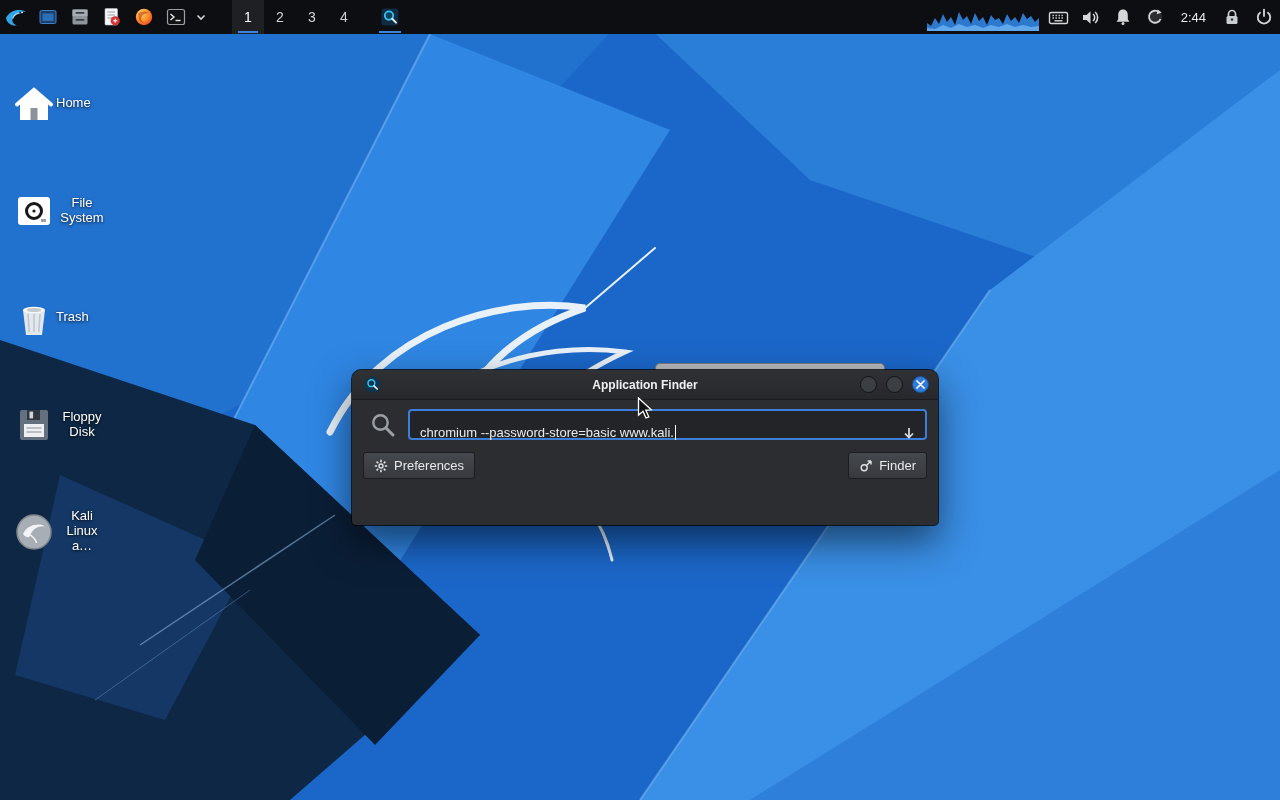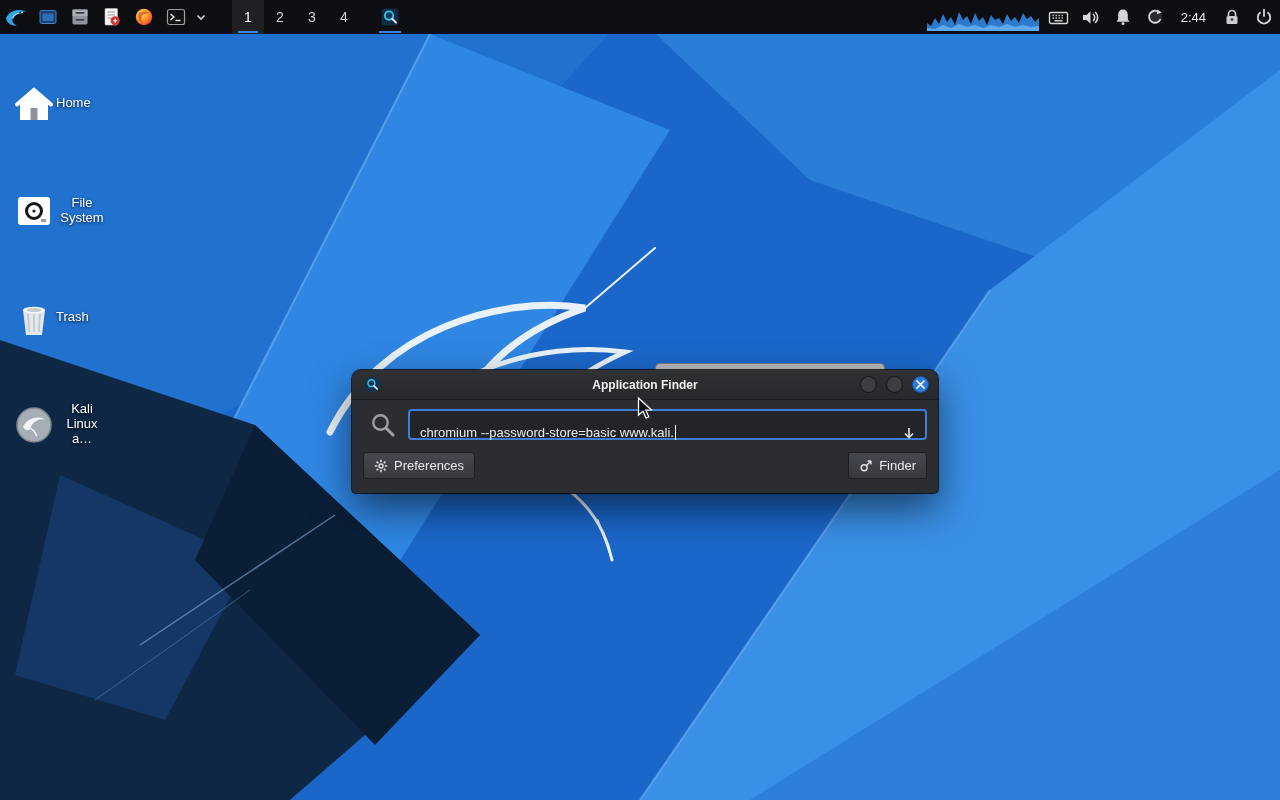--- a/index.html
+++ b/index.html
@@ -30,21 +30,21 @@
   .dicon { height:107px; display:flex; flex-direction:row; align-items:center; justify-content:flex-start; cursor:default; }
   .dicon .glyph { height:56px; display:flex; align-items:center; justify-content:center; }
   .dlabel { color:#fff; font-size:13px; text-align:center; text-shadow:0 1px 3px rgba(0,0,0,.85); line-height:1.15; max-width:96px; }
 
   
   .bg-window { position:absolute; left:655px; top:363px; width:230px; height:16px;
                background:#b7b9bc; border:1px solid #797b7f; border-bottom:none;
                border-radius:5px 5px 0 0; z-index:55; }
 
   
-  .dialog { position:absolute; left:352px; top:370px; width:586px; height:123px; z-index:60;
+  .dialog { position:absolute; left:352px; top:370px; width:586px; height:155px; z-index:60;
             background:#2b2d31; border-radius:9px 9px 4px 4px; overflow:hidden;
             box-shadow:0 16px 38px rgba(0,0,0,.55), 0 0 0 1px rgba(0,0,0,.75);
             display:flex; flex-direction:column; }
   .titlebar { height:30px; flex:0 0 30px; background:linear-gradient(#2f3135,#26282b);
               border-bottom:1px solid #1a1b1e; display:flex; align-items:center; padding:0 9px; position:relative; }
   .ttitle { position:absolute; left:0; right:0; text-align:center; font-size:12px; font-weight:bold; color:#eef0f1; }
   .ticon { width:17px; height:17px; margin-left:3px; z-index:1; display:flex; }
   .winbtns { margin-left:auto; display:flex; gap:9px; z-index:1; }
   .wb { width:17px; height:17px; border-radius:50%; border:1px solid #131416;
         background:#3b3e43; padding:0; display:flex; align-items:center; justify-content:center; }
@@ -290,20 +290,33 @@
     <div class="dicon">
       <span class="glyph">
         <svg width="44" height="44" viewBox="0 0 44 44">
           <path d="M11,14 L33,14 L30,39 L14,39 Z" fill="#eceef0" opacity="0.95"></path>
           <ellipse cx="22" cy="14" rx="11" ry="3.2" fill="#f7f8f9"></ellipse>
           <ellipse cx="22" cy="14" rx="7.5" ry="2" fill="#c6cacd"></ellipse>
           <path d="M16,18 L17.2,36 M22,18 L22,36 M28,18 L26.8,36" stroke="#c2c6c9" stroke-width="1.6"></path>
         </svg>
       </span>
       <span class="dlabel">Trash</span>
+    </div>
+    <div class="dicon">
+      <span class="glyph">
+        <svg width="44" height="44" viewBox="0 0 44 44">
+          <rect x="8" y="7" width="28" height="30" rx="2" fill="#64707e"></rect>
+          <rect x="15" y="7" width="13" height="10" fill="#2e3640"></rect>
+          <rect x="17.5" y="8.6" width="3.6" height="6.8" fill="#cfd5db"></rect>
+          <rect x="12" y="21" width="20" height="13" fill="#eef0f2"></rect>
+          <line x1="14.5" y1="25" x2="29.5" y2="25" stroke="#9aa0a5" stroke-width="1.2"></line>
+          <line x1="14.5" y1="29" x2="29.5" y2="29" stroke="#9aa0a5" stroke-width="1.2"></line>
+        </svg>
+      </span>
+      <span class="dlabel">Floppy Disk</span>
     </div>
     <div class="dicon">
       <span class="glyph">
         <svg width="44" height="44" viewBox="0 0 44 44">
           <circle cx="22" cy="22" r="17" fill="#a7aeb5"></circle>
           <circle cx="22" cy="22" r="17" stroke="#7d848c" stroke-width="1.5" fill="none"></circle>
           <path d="M11,24 C15,14.5 28,12.5 33,16.5 C27,15.5 20.5,19 18.5,25 C17.5,28.5 13,27.5 11,24 Z" fill="#f2f4f6"></path>
           <path d="M18.5,25 C21,27 24,29.5 24.5,33" stroke="#f2f4f6" stroke-width="1.6" fill="none"></path>
         </svg>
       </span>

